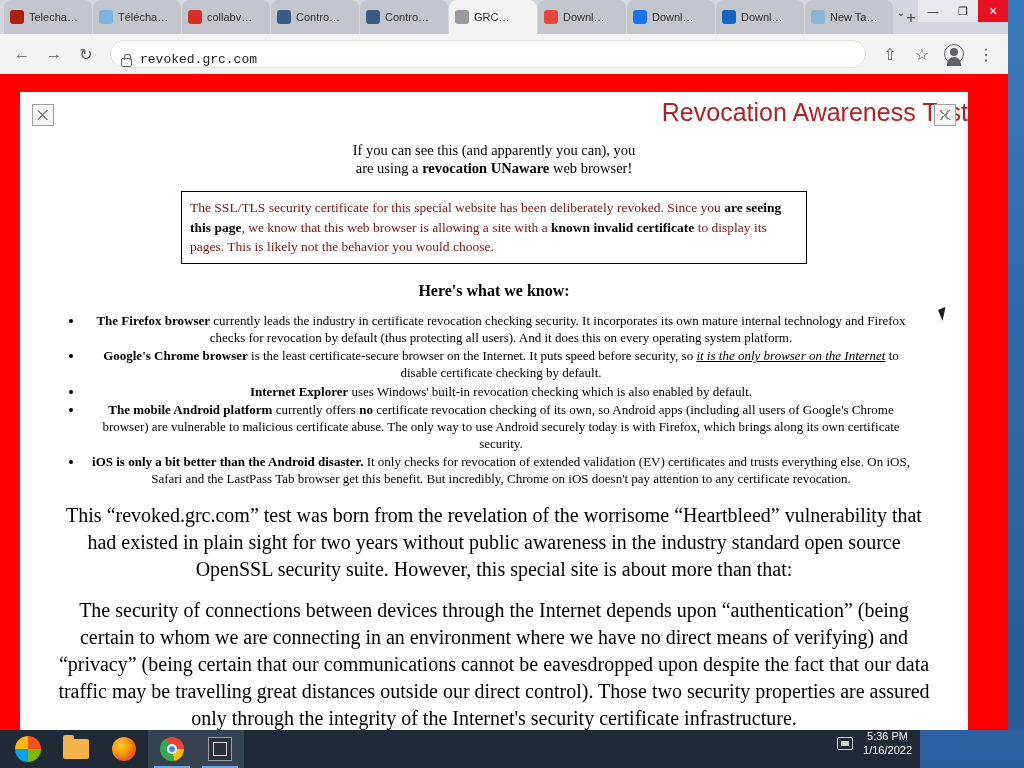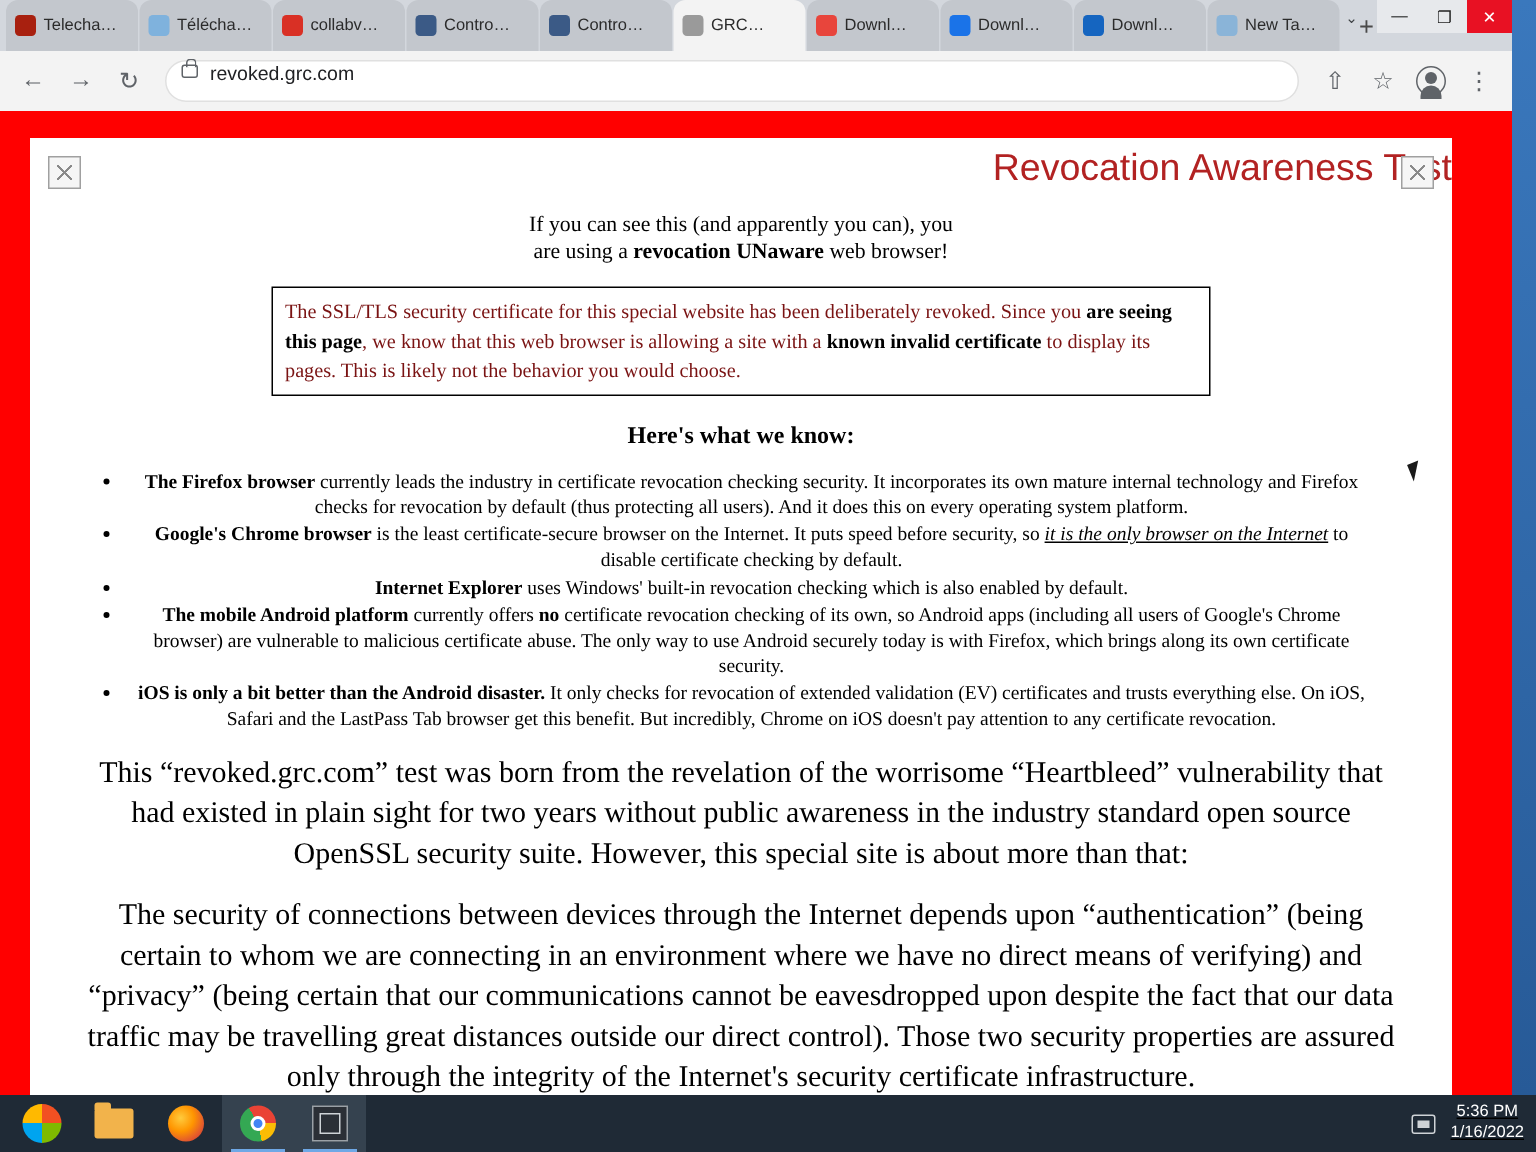--- a/index.html
+++ b/index.html
@@ -119,26 +119,27 @@
     color: #5f6368;
     font-size: 16px;
     border-radius: 50%;
   }
   .omnibox {
     flex: 1 1 auto;
     height: 28px;
     background: #fff;
     border-radius: 14px;
     display: flex;
-    align-items: flex-start;
+    align-items: flex-end;
     padding: 0 10px;
     margin: 0 6px;
     font-size: 13px;
     color: #202124;
     border: 1px solid #e0e0e0;
+    font-family: Liberation Mono, monospace;
   }
   .lock {
     width: 11px; height: 9px;
     border: 1.5px solid #5f6368;
     border-radius: 2px;
     position: relative;
     margin-right: 8px;
     margin-top: 2px;
     flex: 0 0 auto;
   }
@@ -267,26 +268,25 @@
     border-left: 8px solid #1a1a1a;
     border-bottom: 12px solid transparent;
     transform: rotate(-22deg);
     z-index: 50;
   }
 
   
   #taskbar {
     position: absolute;
     left: 0; bottom: 0;
-    width: 1024px; height: 38px;
+    width: 920px; height: 38px;
     background: #1f2a36;
     display: flex;
-    align-items: center;
+    align-items: flex-start;
     padding-left: 4px;
-    text-decoration: underline;
   }
   .tb-item {
     width: 48px; height: 38px;
     display: flex; align-items: center; justify-content: center;
     position: relative;
   }
   .tb-item.active { background: #35424f; }
   .tb-item.active:after {
     content:"";
     position:absolute; left:6px; right:6px; bottom:0;

